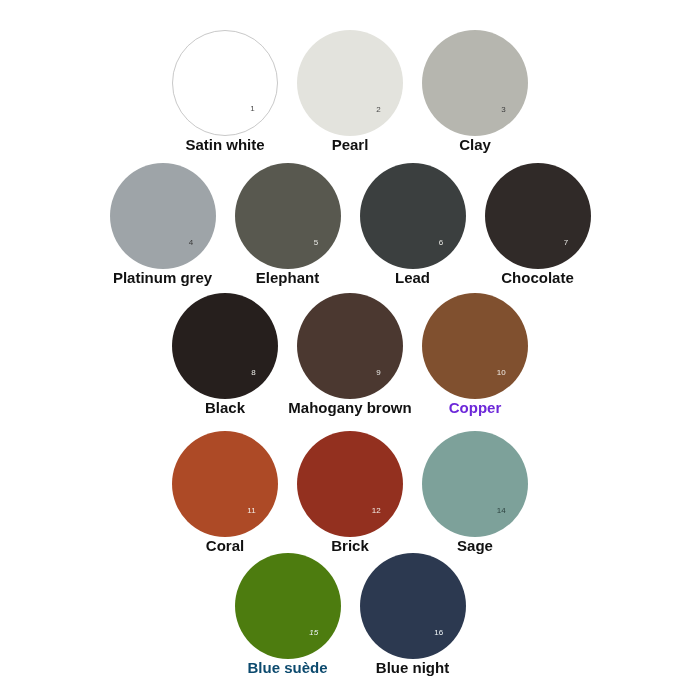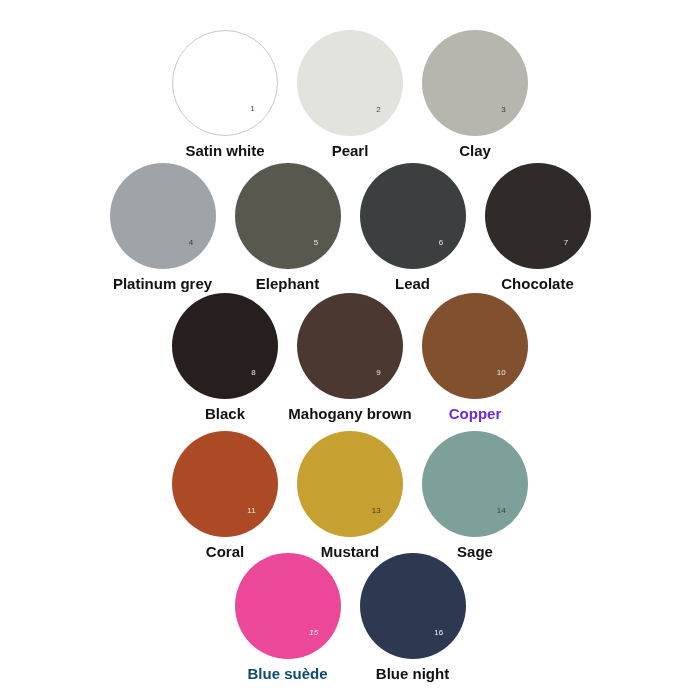--- a/index.html
+++ b/index.html
@@ -63,21 +63,20 @@
     right: 22px;
     bottom: 22px;
     font-size: 8px;
     line-height: 1;
     font-family: "Liberation Sans", sans-serif;
     letter-spacing: 0.2px;
     user-select: none;
   }
 
   .swatch-label {
-    margin-top: 6px;
     font-size: 15px;
     font-weight: bold;
     color: #111111;
     text-align: left;
     white-space: nowrap;
     font-family: "Liberation Sans", sans-serif;
   }
 </style>
 </head>
 <body style="background: rgb(255, 255, 255);">
@@ -154,36 +153,36 @@
   </div>
 
   <div class="swatch-row row-4">
     <div class="swatch">
       <div class="swatch-disc" style="background: rgb(173, 74, 38);">
         <span class="swatch-number" style="color: rgb(242, 236, 230);">11</span>
       </div>
       <div class="swatch-label" style="color: rgb(17, 17, 17);">Coral</div>
     </div>
     <div class="swatch">
-      <div class="swatch-disc" style="background: rgb(199, 160, 50);">
-        <span class="swatch-number" style="color: rgb(74, 60, 18);">13</span>
+      <div class="swatch-disc" style="background: rgb(147, 48, 31);">
+        <span class="swatch-number" style="color: rgb(242, 236, 230);">12</span>
       </div>
-      <div class="swatch-label" style="color: rgb(17, 17, 17);">Mustard</div>
+      <div class="swatch-label" style="color: rgb(17, 17, 17);">Brick</div>
     </div>
     <div class="swatch">
       <div class="swatch-disc" style="background: rgb(125, 161, 154); text-align: right;">
         <span class="swatch-number" style="color: rgb(47, 69, 66);">14</span>
       </div>
       <div class="swatch-label" style="color: rgb(17, 17, 17);">Sage</div>
     </div>
   </div>
 
   <div class="swatch-row row-5">
     <div class="swatch">
-      <div class="swatch-disc" style="background: #ec4899; font-style: italic;">
+      <div class="swatch-disc" style="background: #4d7c0f; font-style: italic;">
         <span class="swatch-number" style="color: rgb(238, 244, 246);">15</span>
       </div>
       <div class="swatch-label" style="color: #0c4a6e;">Blue suède</div>
     </div>
     <div class="swatch">
       <div class="swatch-disc" style="background: rgb(44, 57, 80);">
         <span class="swatch-number" style="color: rgb(238, 244, 246);">16</span>
       </div>
       <div class="swatch-label" style="color: rgb(17, 17, 17);">Blue night</div>
     </div>

